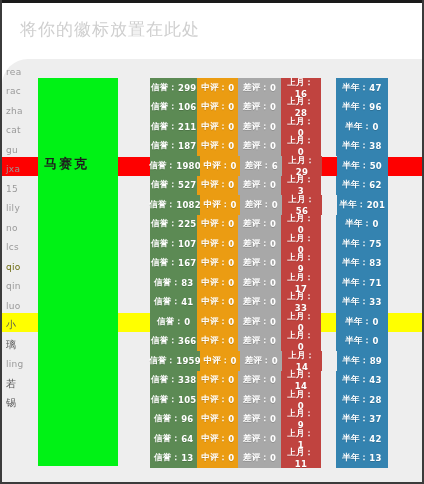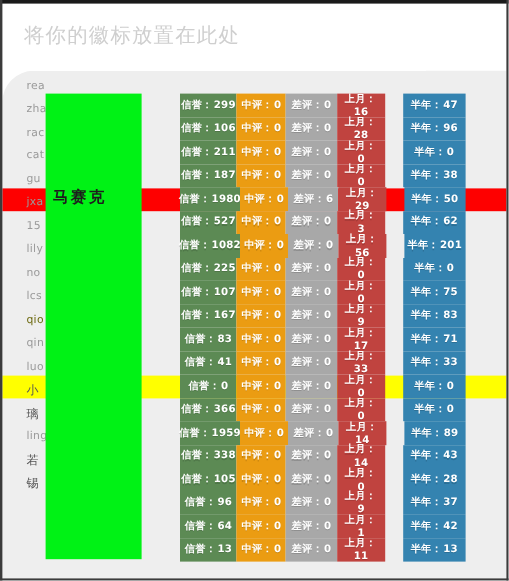--- a/index.html
+++ b/index.html
@@ -58,21 +58,21 @@
     position: absolute;
     left: 2px; top: 62px;
     width: 148px; height: 420px;
     z-index: 10;
   }
   .side-row {
     position: relative;
     height: 19.5px;
     display: flex;
     align-items: center;
-    padding-left: 20px;
+    padding-left: 4px;
   }
   .side-label {
     font-size: 9px;
     color: #9a9a9a;
     white-space: nowrap;
     letter-spacing: .3px;
     position: relative;
     z-index: 2;
   }
   .side-label.cjk { color: #555; font-size: 10px; }
@@ -178,24 +178,24 @@
   <div id="hibar-yellow" class="hibar" style="top: 313px; background: rgb(255, 255, 0);"></div>
 
   <div id="namechip-red" class="namechip" style="top: 159px; background: rgb(254, 0, 0);"></div>
   <div id="namechip-yellow" class="namechip" style="top: 315px; background: rgb(255, 255, 0);"></div>
 
   <div id="sidebar">
       <div class="side-row">
         <span class="side-label">rea</span>
       </div>
       <div class="side-row">
+        <span class="side-label">rac</span>
+      </div>
+      <div class="side-row">
         <span class="side-label">zha</span>
-      </div>
-      <div class="side-row">
-        <span class="side-label">rac</span>
       </div>
       <div class="side-row">
         <span class="side-label">cat</span>
       </div>
       <div class="side-row">
         <span class="side-label">gu</span>
       </div>
       <div class="side-row">
         <span class="side-label">jxa</span>
       </div>

